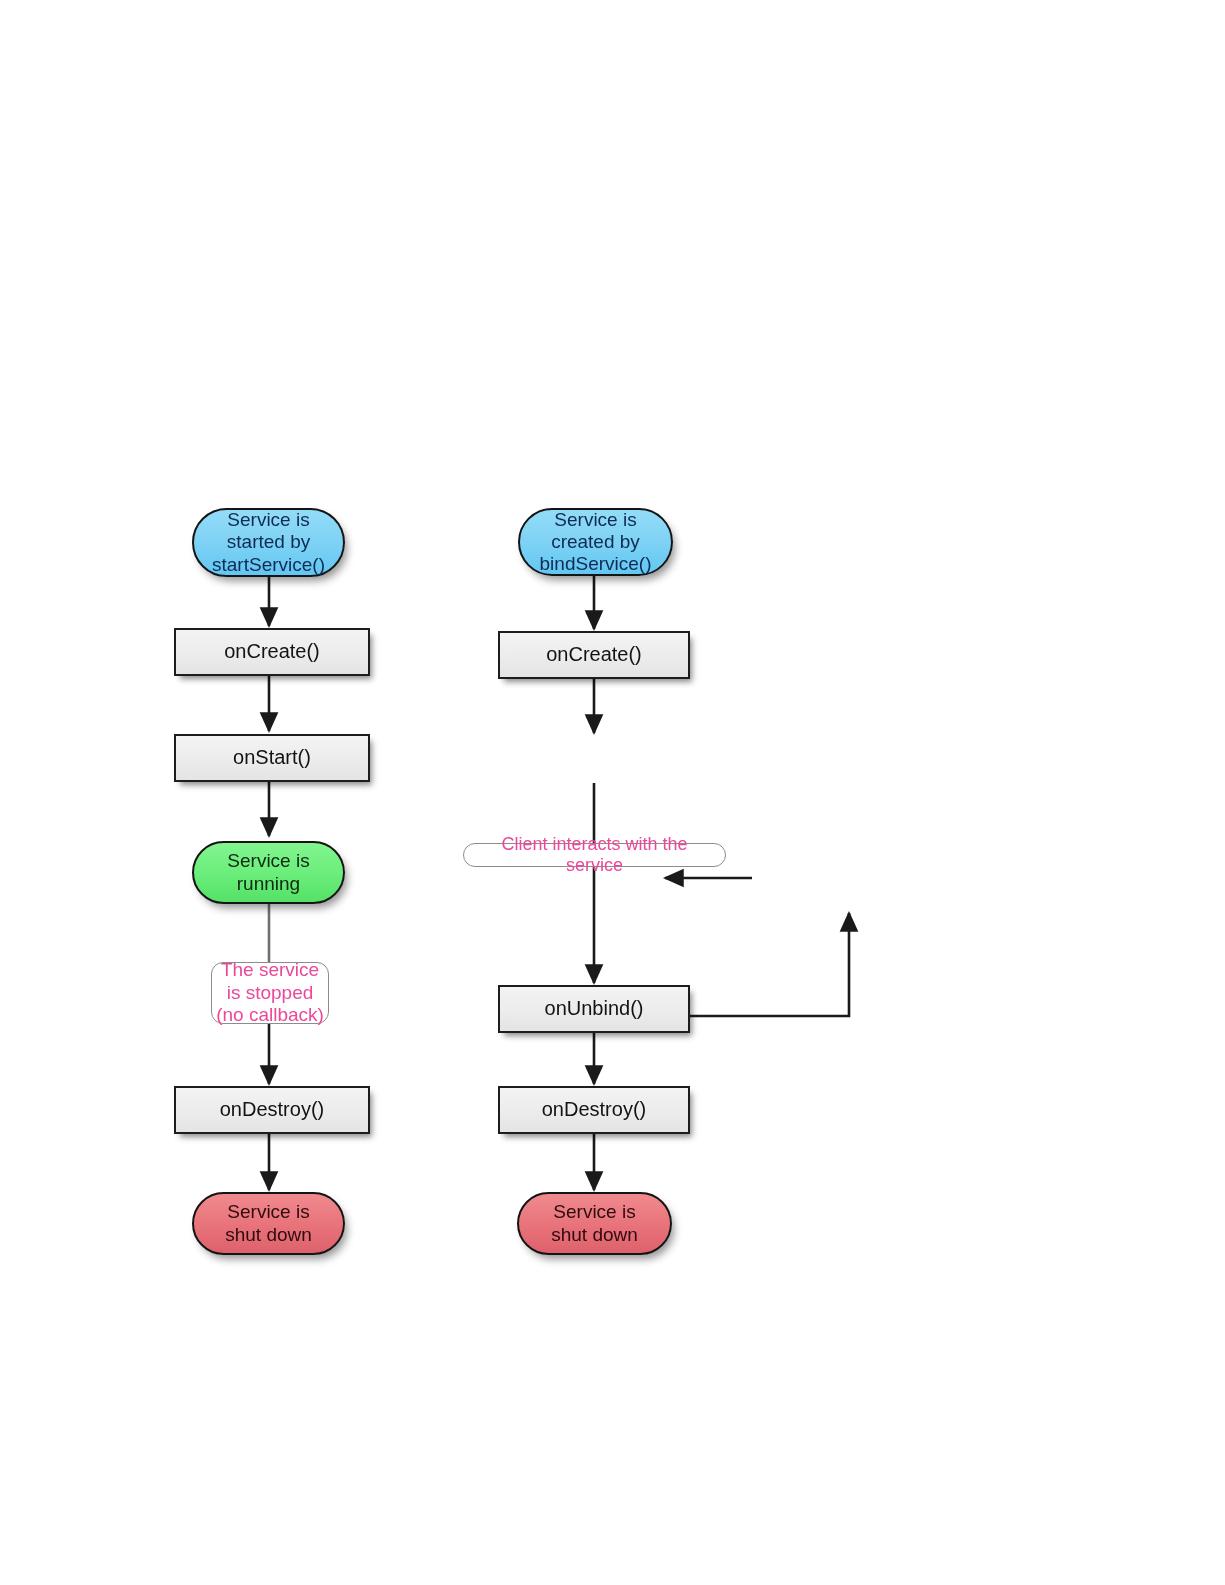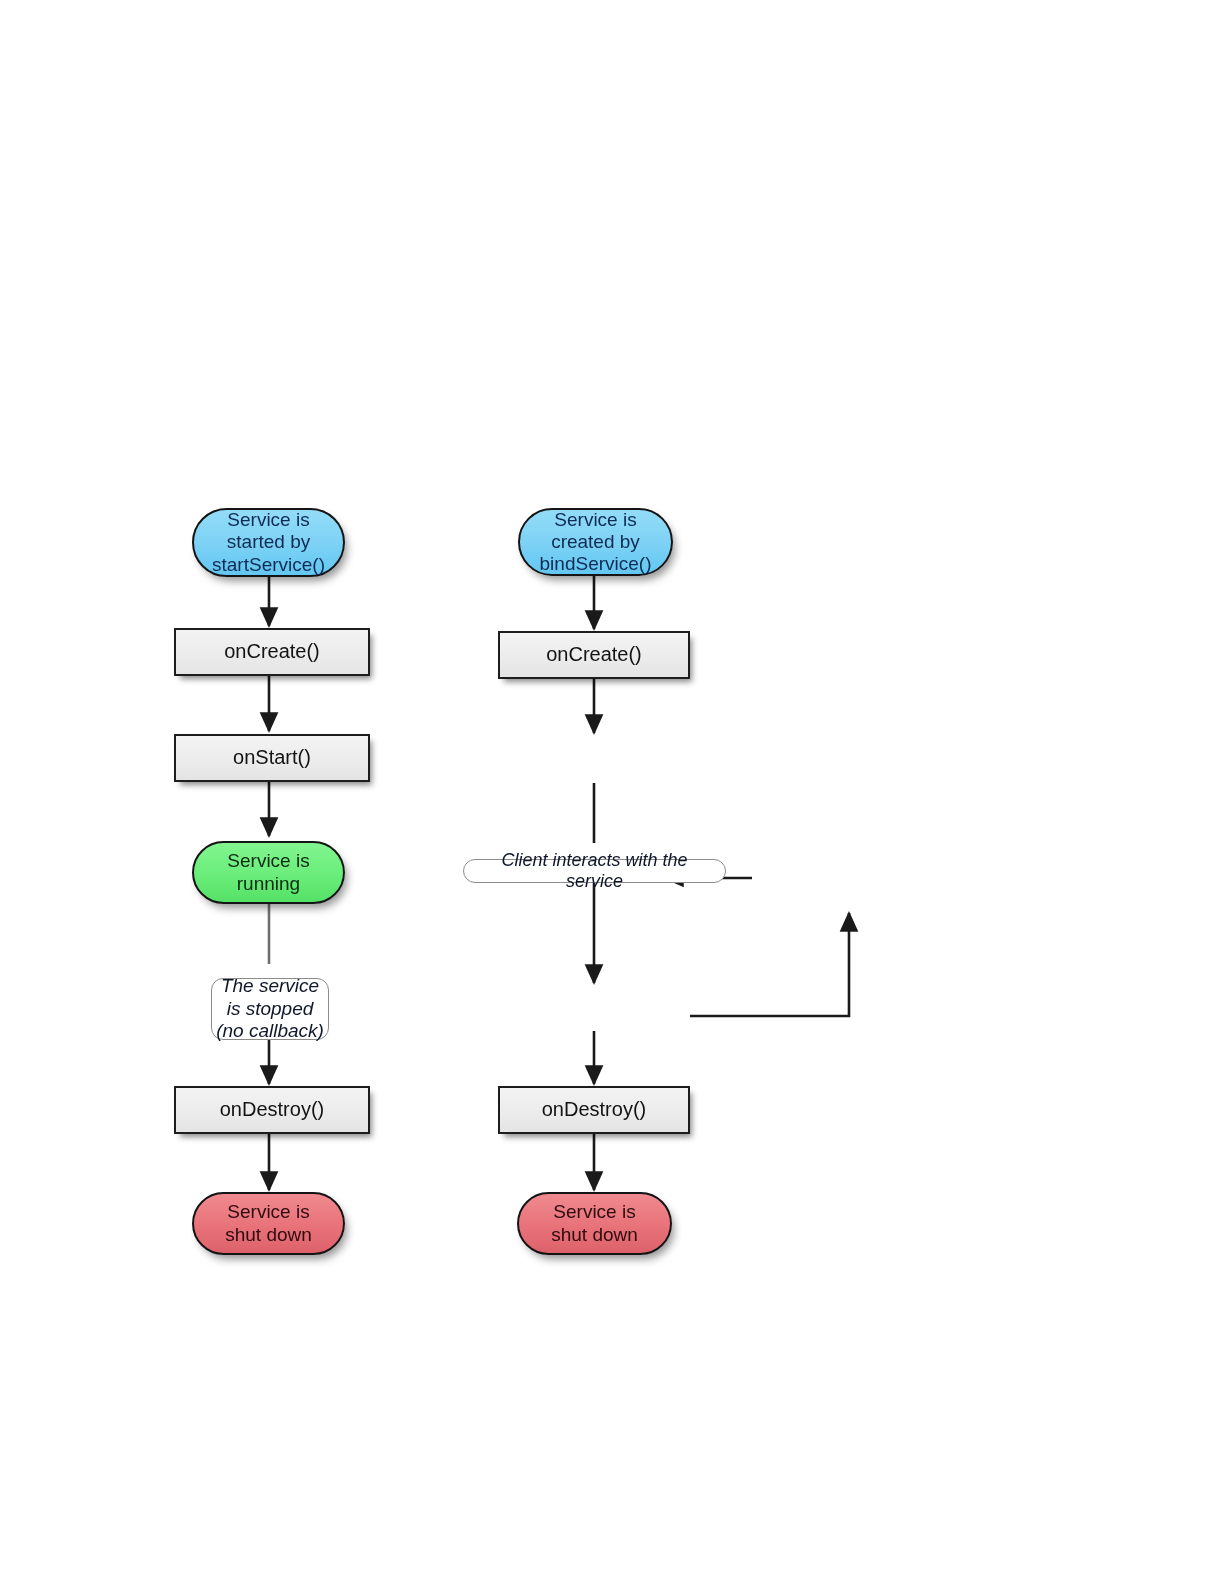--- a/index.html
+++ b/index.html
@@ -62,25 +62,23 @@
   }
   .capsule.stop {
     background: linear-gradient(to bottom, #f08a8f 0%, #e8727a 55%, #dd616b 100%);
     color: #2e0b0e;
   }
   
   .callout {
     background: #ffffff;
     border: 1.5px solid #8c8c8c;
     border-radius: 12px;
-    color: #0f172a;
-    font-style: italic;
+    color: #ec4899;
     font-size: 19px;
     line-height: 1.18;
-    margin-top: 16px;
   }
   .callout.pill {
     border-radius: 999px;
     font-size: 18px;
     padding: 0 10px;
   }
   .nlabel { pointer-events: none; }
 </style>
 </head>
 <body>
@@ -162,20 +160,23 @@
   <div class="node box" style="left:498px; top:631px; width:192px; height:48px;">
     <span class="nlabel">onCreate()</span>
   </div>
 
 
   <div class="node callout pill" style="left:463px; top:843px; width:263px; height:24px; z-index:4;">
     <span class="nlabel">Client interacts with the service</span>
   </div>
 
 
+  <div class="node box" style="left:498px; top:985px; width:192px; height:48px;">
+    <span class="nlabel">onUnbind()</span>
+  </div>
 
   <div class="node box" style="left:498px; top:1086px; width:192px; height:48px;">
     <span class="nlabel">onDestroy()</span>
   </div>
 
   <div class="node capsule stop" style="left:517px; top:1192px; width:155px; height:63px;">
     <span class="nlabel" style="white-space:pre-line;">Service is
 shut down</span>
   </div>
 

